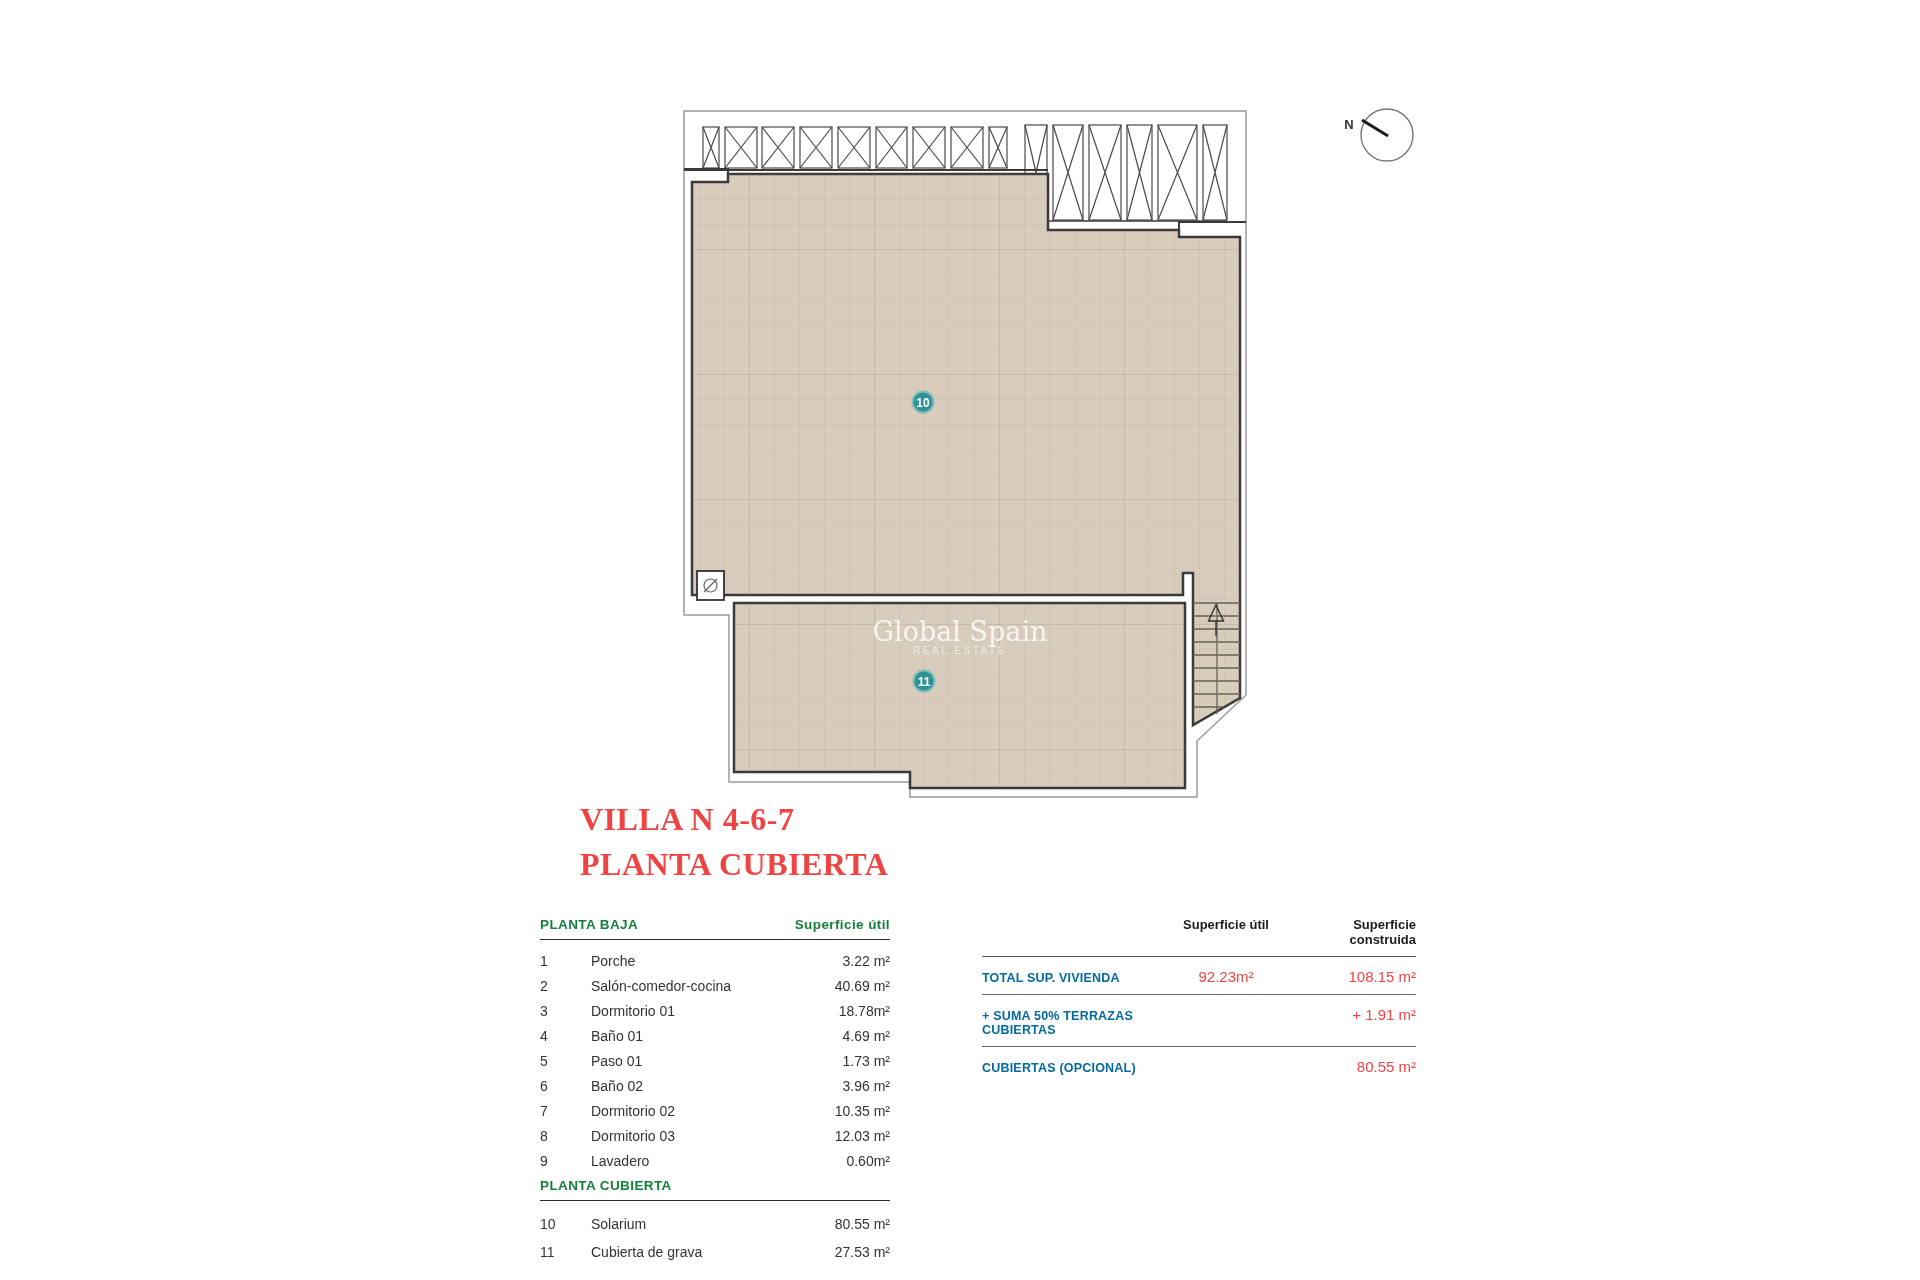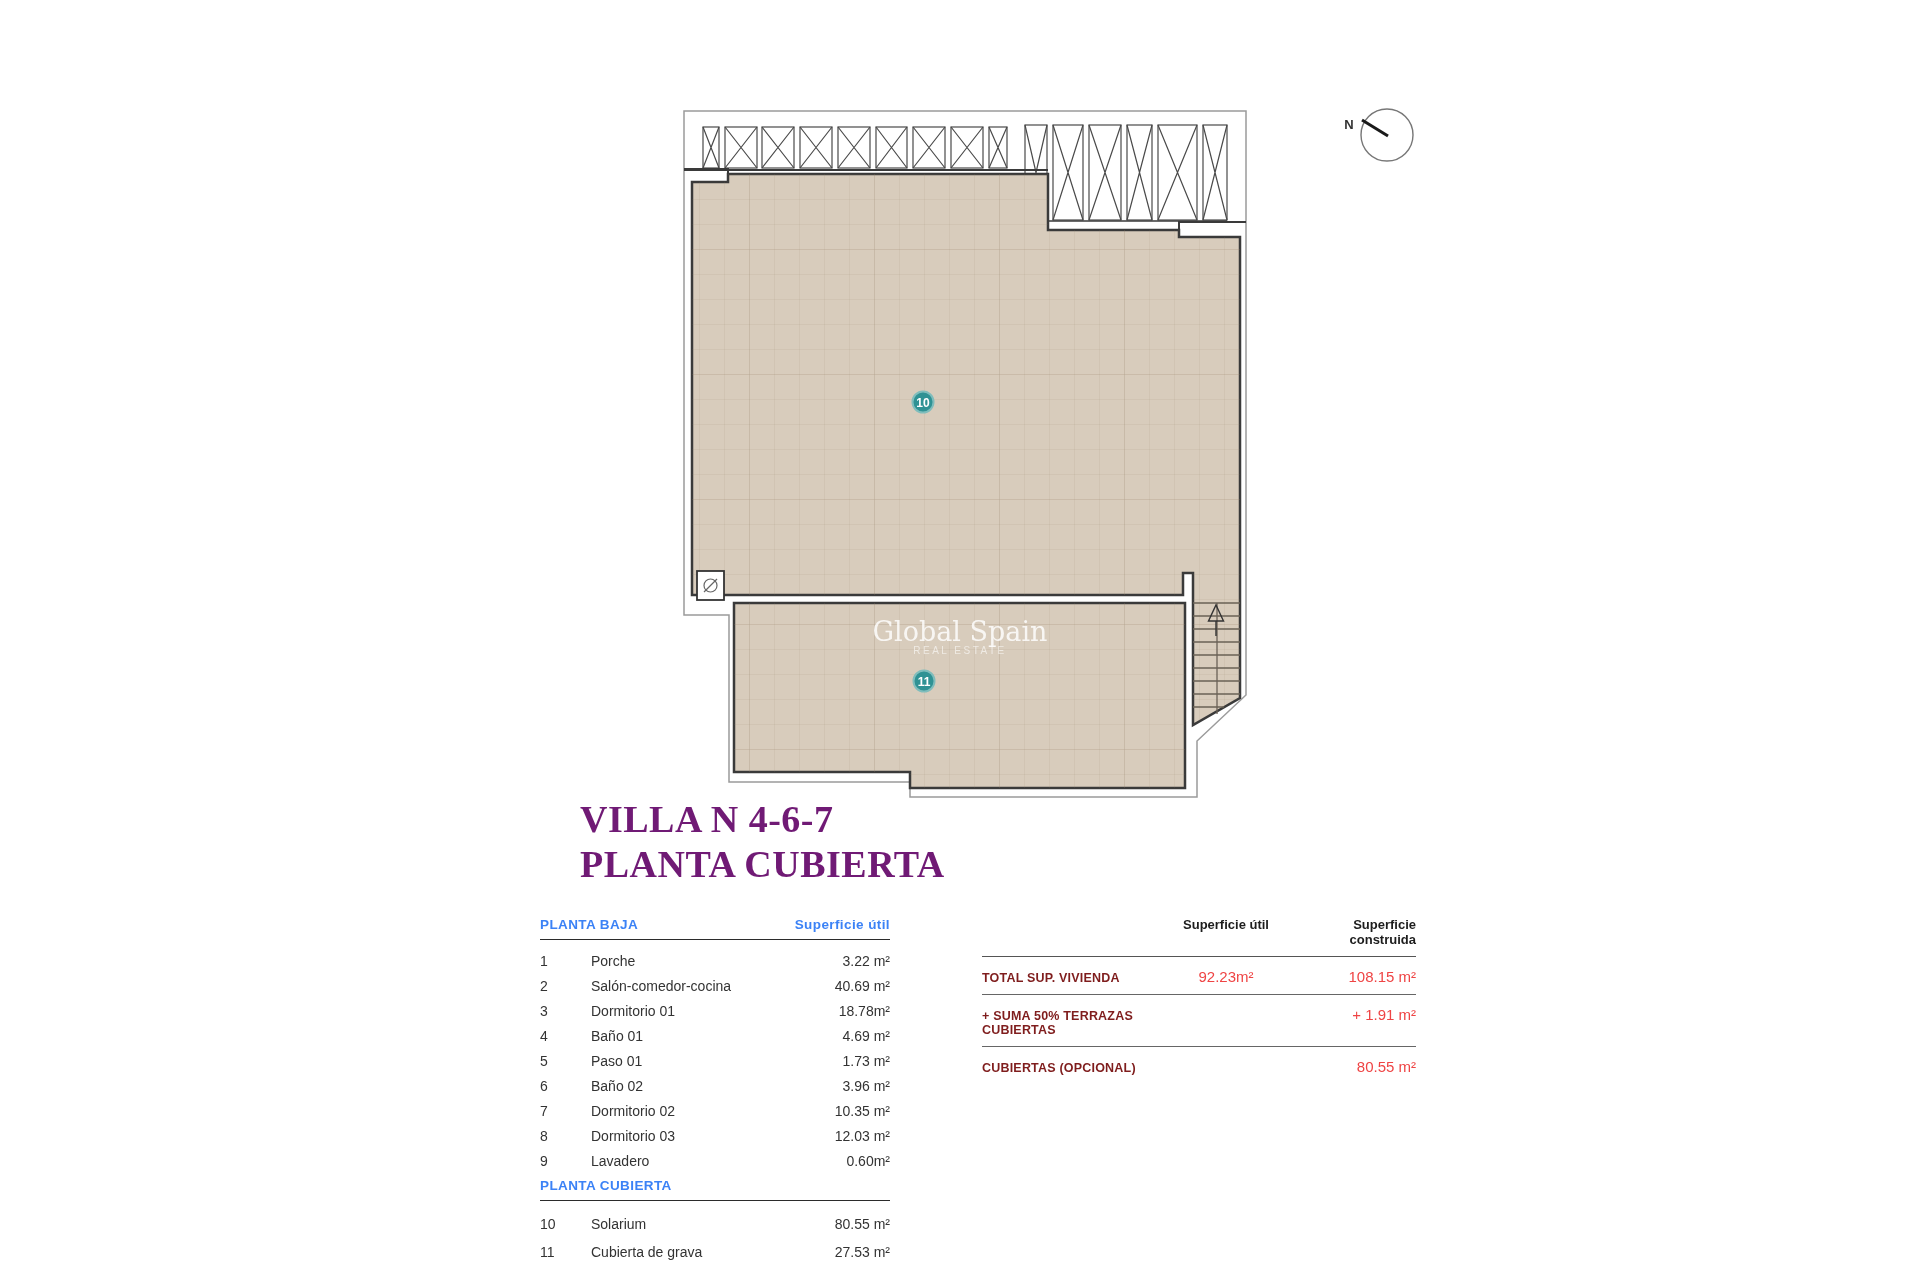--- a/index.html
+++ b/index.html
@@ -3,46 +3,46 @@
 <meta charset="utf-8">
 <style>
   html,body{margin:0;padding:0;background:#ffffff;}
   #canvas{position:relative;width:1920px;height:1280px;background:#ffffff;overflow:hidden;
           font-family:"Liberation Sans",sans-serif;color:#222;}
   #plan-svg{position:absolute;left:0;top:0;}
 
   
   #title-block{position:absolute;left:580px;top:797px;width:560px;
                font-family:"Liberation Serif",serif;font-weight:700;
-               font-size:38px;line-height:45px;color:#701a75;letter-spacing:.5px;}
+               font-size:32px;line-height:45px;color:#ef4444;letter-spacing:.5px;}
 
   
   #left-table{position:absolute;left:540px;top:917px;width:350px;}
   .ltable-head{display:flex;justify-content:space-between;align-items:flex-end;
-               font-size:13.5px;font-weight:700;letter-spacing:.4px;color:#3b82f6;
+               font-size:13.5px;font-weight:700;letter-spacing:.4px;color:#15803d;
                border-bottom:1.5px solid #2b2b2b;padding-bottom:7px;}
   .lrows{margin-top:13px;}
   .lrow{display:flex;margin-bottom:8px;font-size:14px;line-height:17px;color:#333;}
   .lrow .num{width:27px;flex:none;}
   .lrow .nm{flex:1;margin-left:24px;}
   .lrow .val{flex:none;}
   #left-table .sect2{margin-top:4px;}
   .lrows2{margin-top:15px;}
   .lrows2 .lrow{margin-bottom:11px;}
 
   
   #right-table{position:absolute;left:982px;top:917px;width:434px;}
   .rhead{display:flex;font-size:13px;font-weight:700;color:#1d1d1d;
          padding-bottom:9px;border-bottom:1px solid #555;}
   .rlabel{flex:1;}
   .rc1{width:116px;flex:none;text-align:center;}
   .rc2{width:132px;flex:none;text-align:right;}
   .rrow{display:flex;align-items:baseline;padding:11px 0 9px;border-bottom:1px solid #666;}
   .rrow:last-child{border-bottom:none;}
-  .rrow .rlabel{font-weight:700;font-size:12.5px;letter-spacing:.2px;color:#7f1d1d;}
+  .rrow .rlabel{font-weight:700;font-size:12.5px;letter-spacing:.2px;color:#0369a1;}
   .rrow .rc1,.rrow .rc2{font-size:15px;color:#ef4444;}
 </style>
 </head>
 <body>
 
 <div id="canvas">
 
   <svg id="plan-svg" width="1920" height="1280" viewBox="0 0 1920 1280">
     <defs>
       <pattern id="grid" patternUnits="userSpaceOnUse" width="25" height="25">

